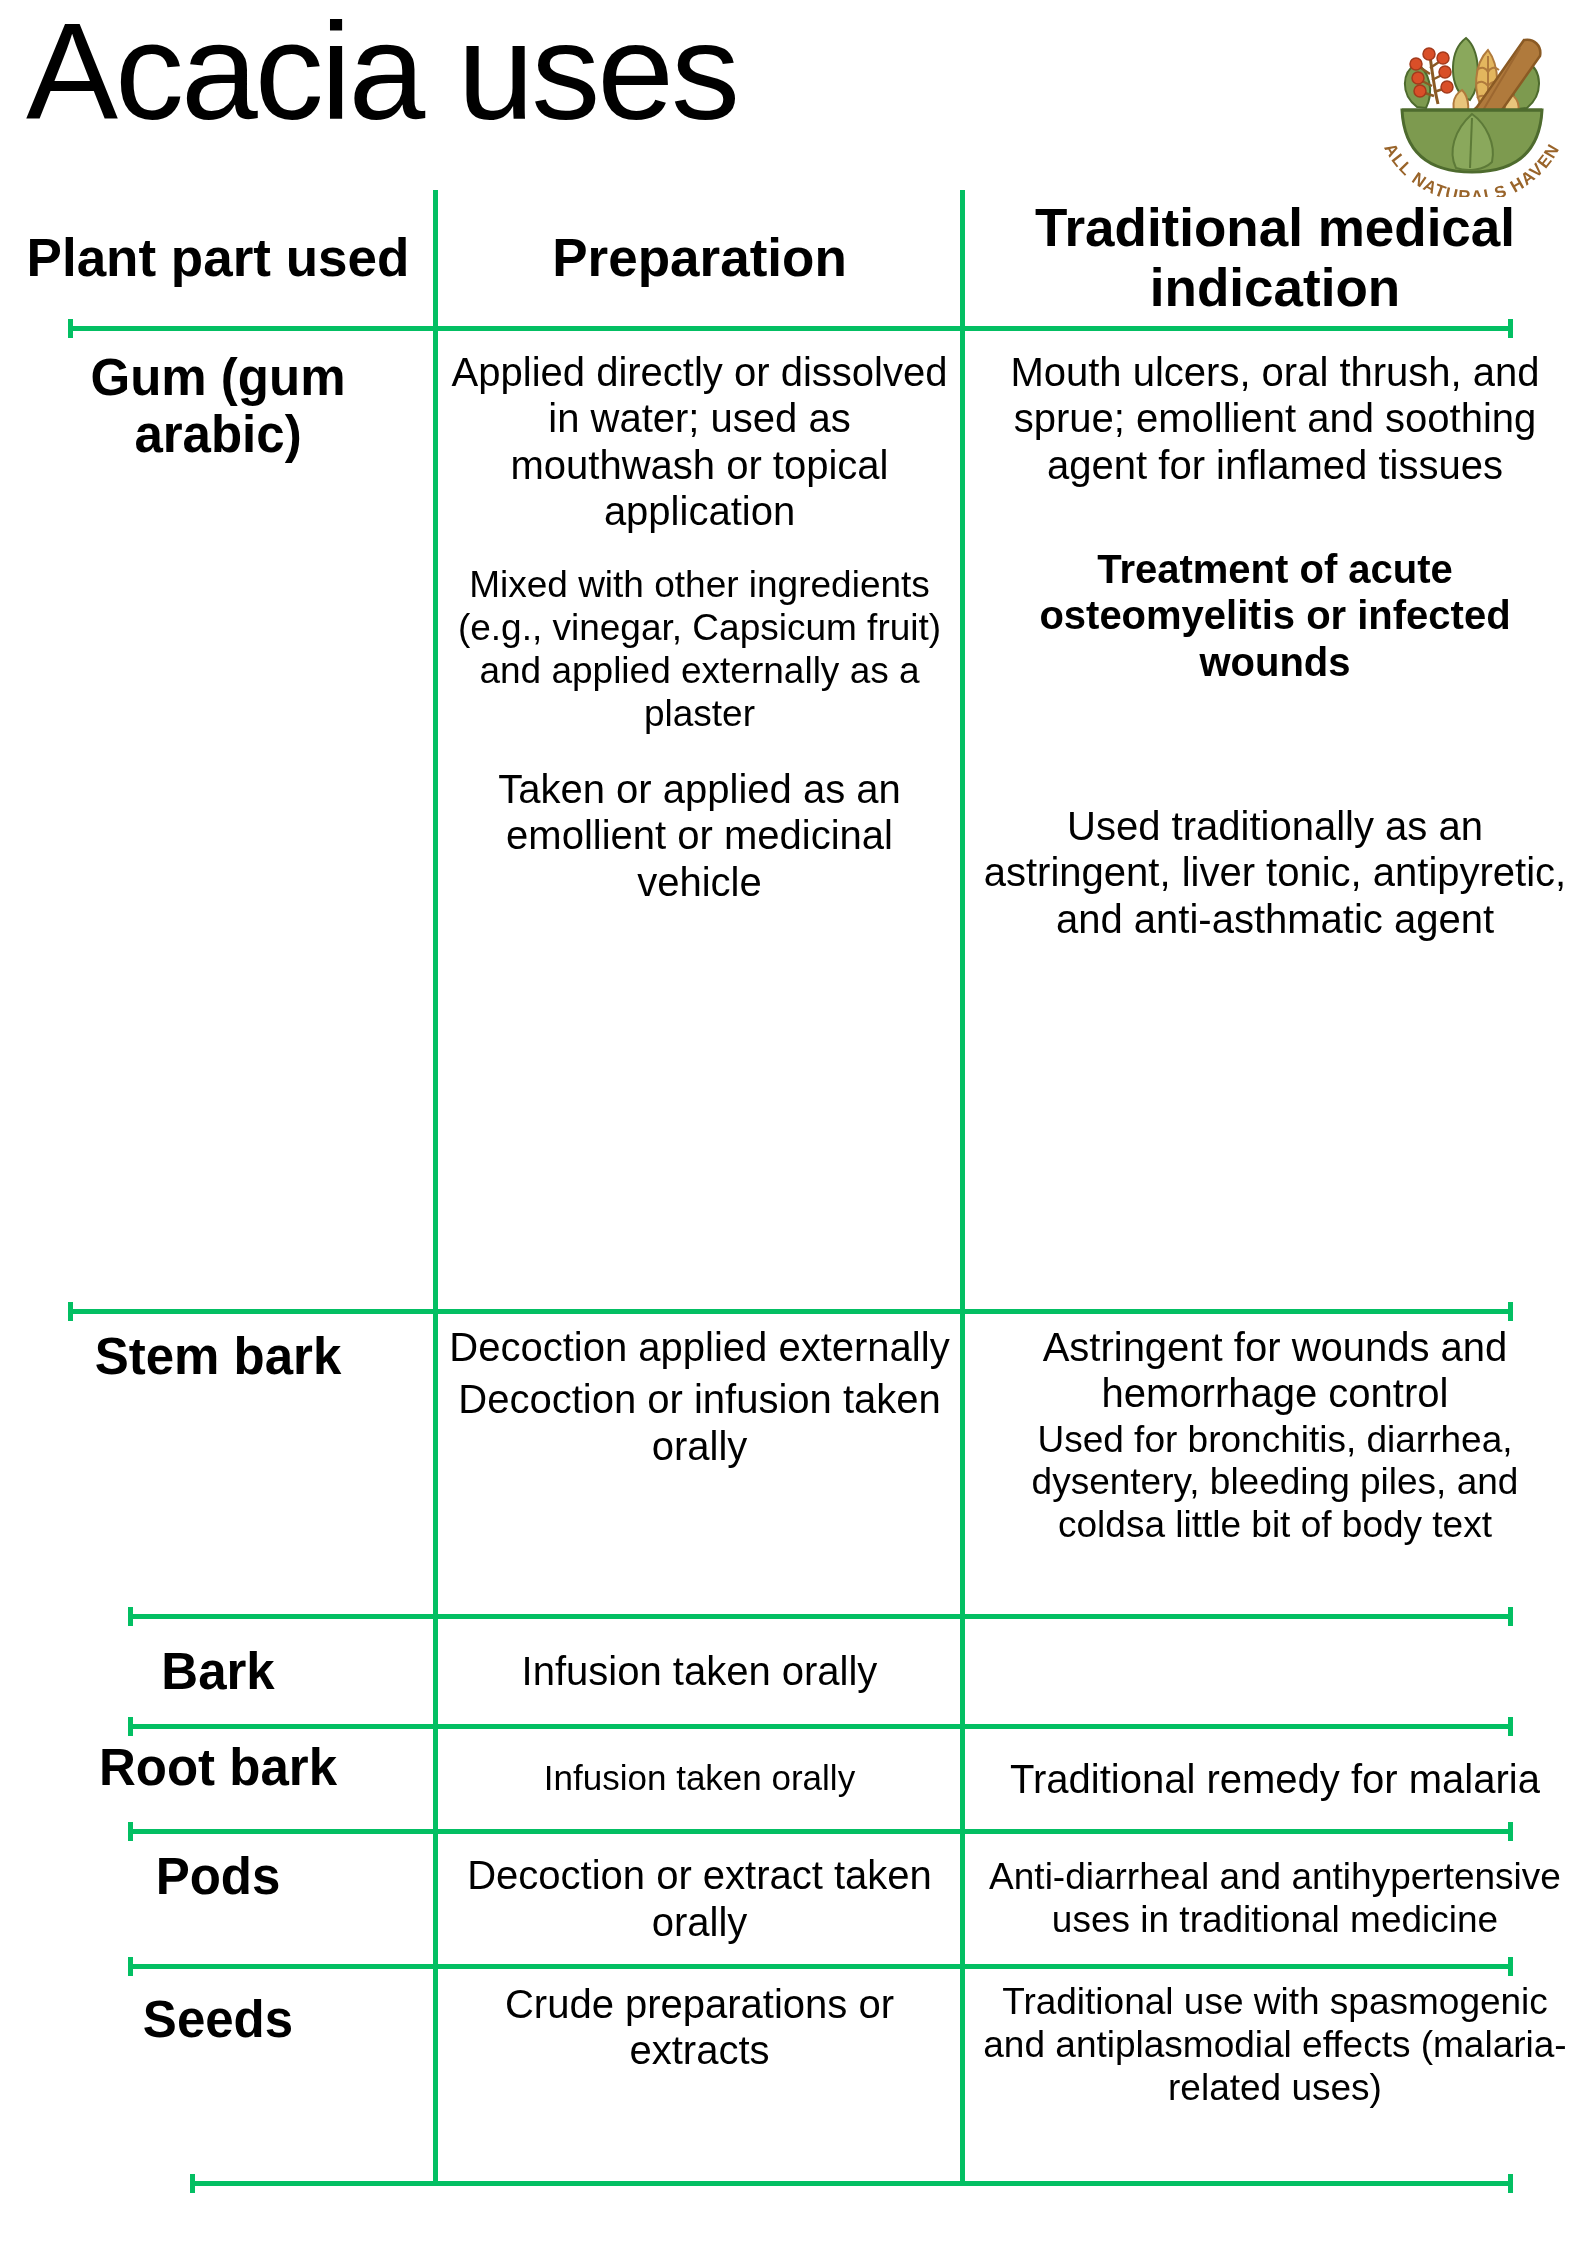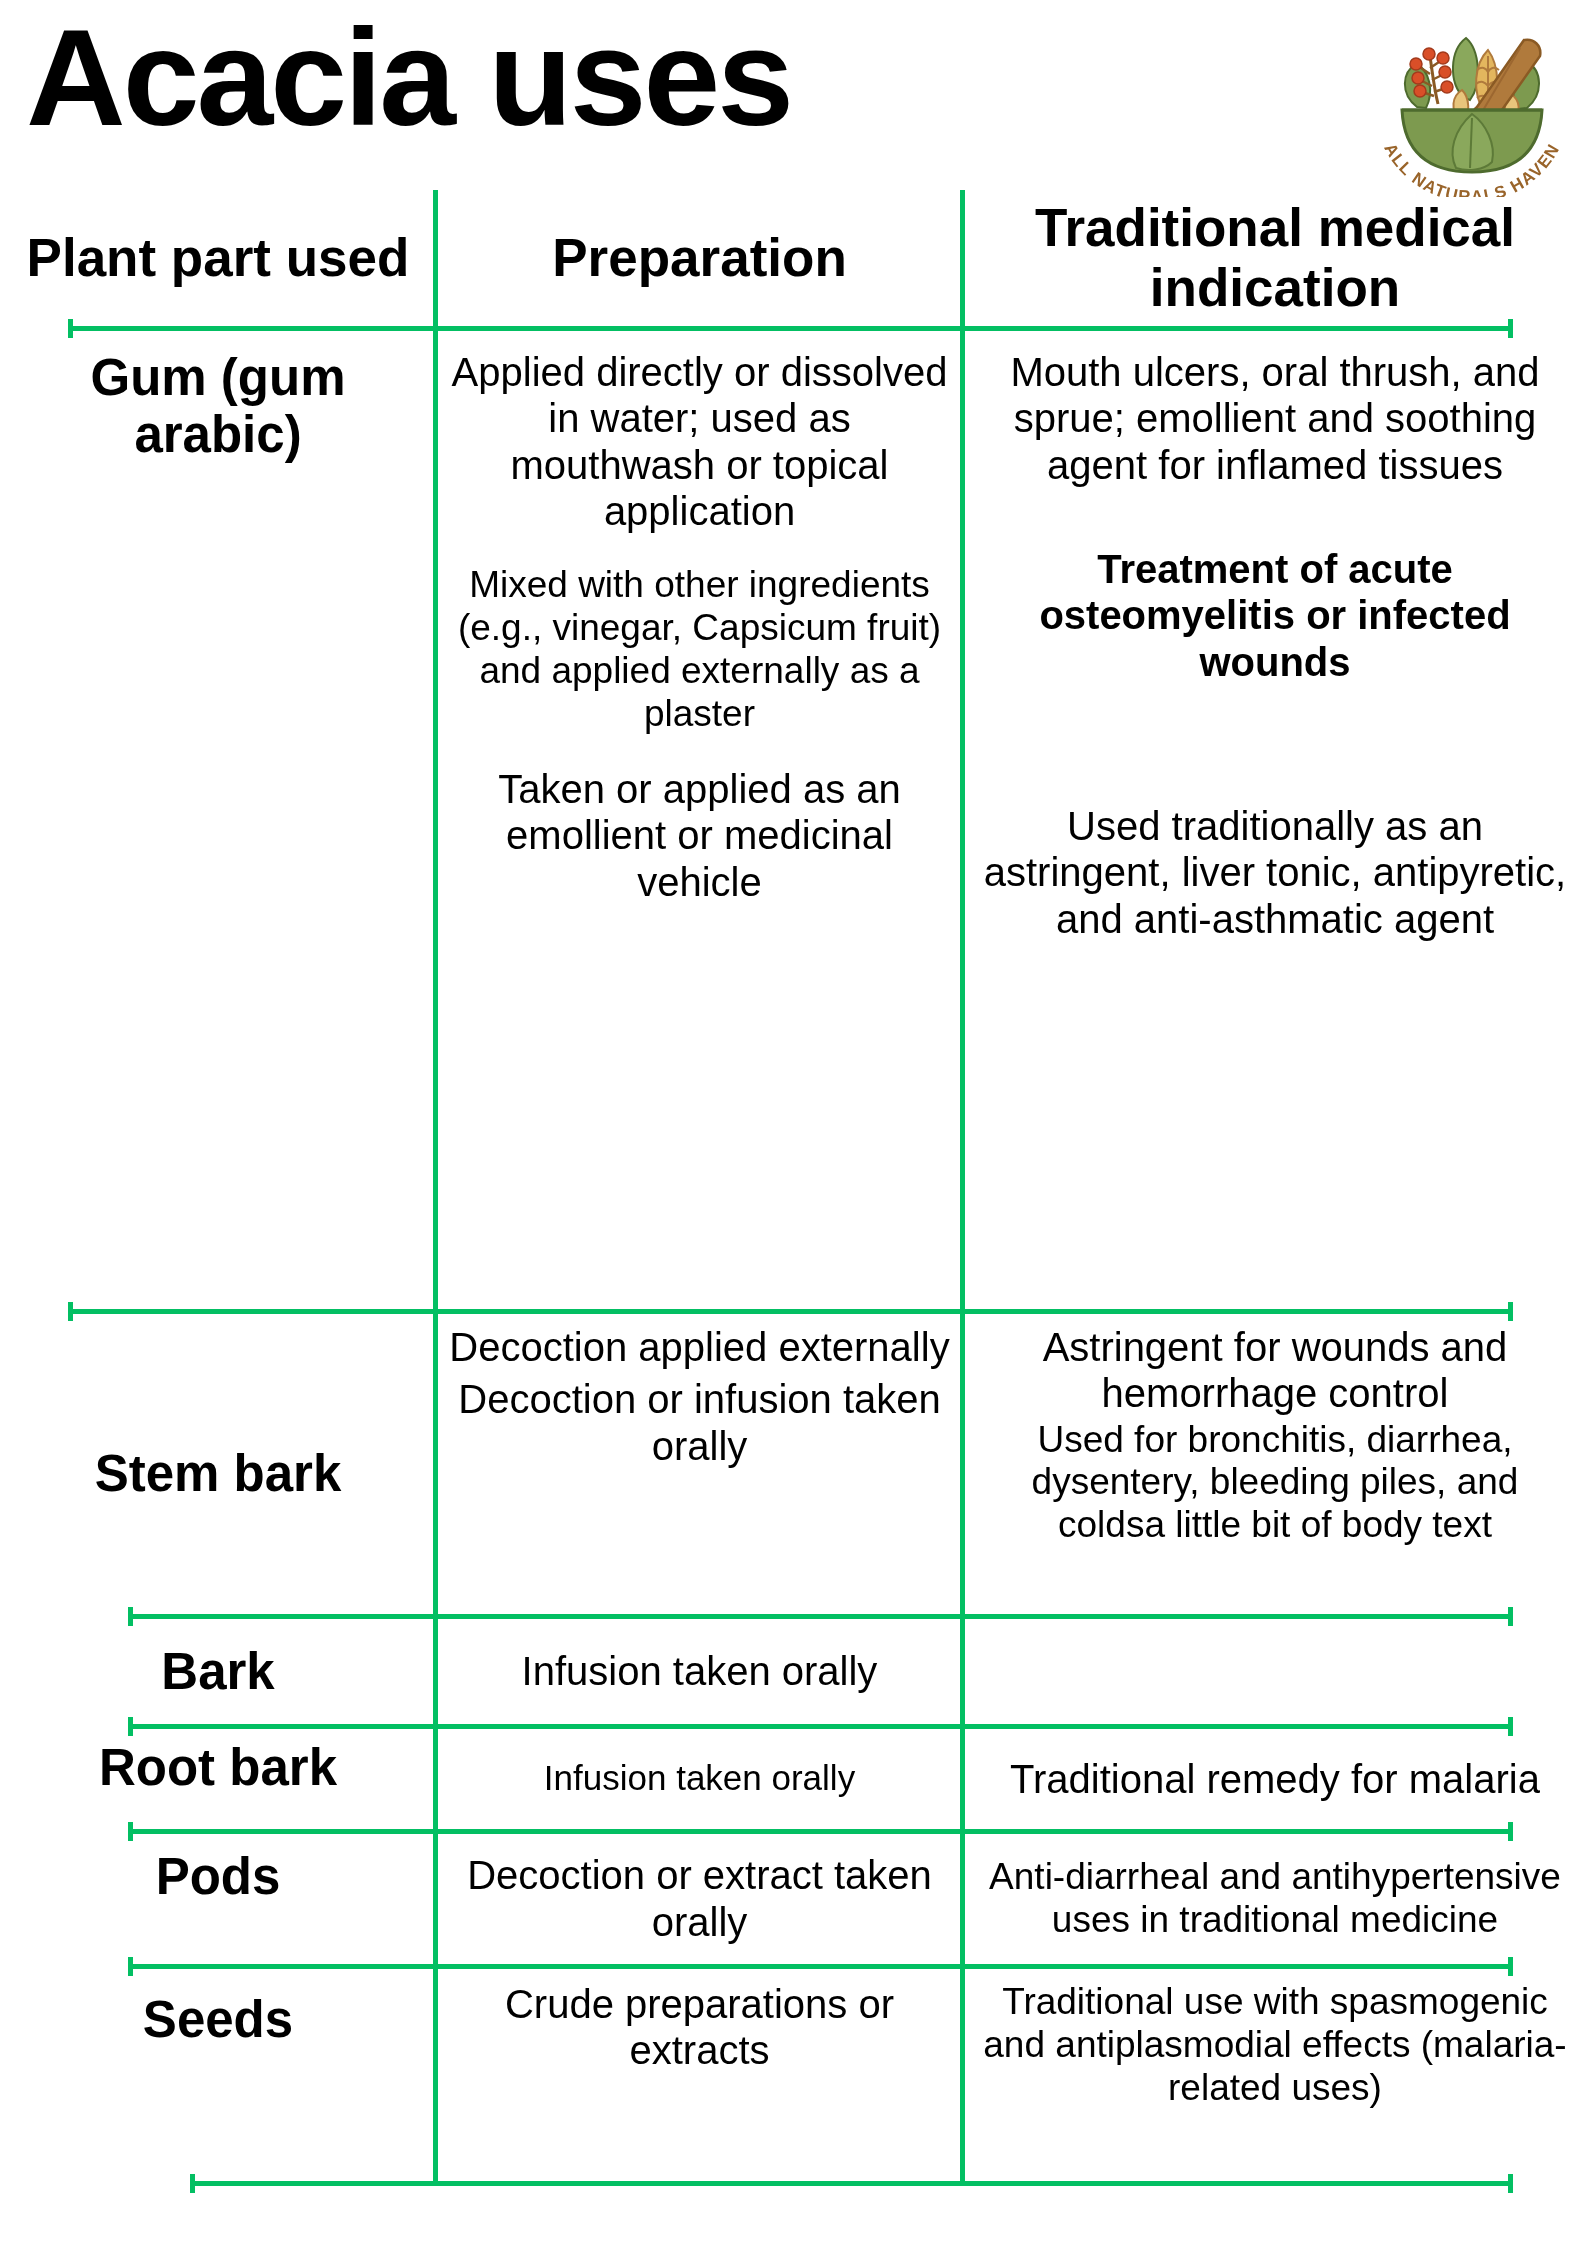--- a/index.html
+++ b/index.html
@@ -17,23 +17,23 @@
     position: relative;
     width: 1587px;
     height: 2245px;
     background: #ffffff;
   }
 
   
   #title {
     position: absolute;
     left: 26px;
-    top: 8px;
+    top: 2px;
     font-size: 138px;
-    font-weight: 700;
+    font-weight: 400;
     letter-spacing: -3px;
     line-height: 1.0;
     white-space: nowrap;
     text-align: center;
   }
 
   
   #logo {
     position: absolute;
     left: 1372px;
@@ -141,21 +141,21 @@
   .row-seeds  { min-height: 212px; }
 
   .row-gum .c1, .row-gum .c2, .row-gum .c3 { justify-content: flex-start; padding-top: 18px; }
   .row-gum .c1 { justify-content: flex-start; }
 
   .row-stem .c2, .row-stem .c3 { justify-content: flex-start; padding-top: 10px; }
   .row-seeds .c2, .row-seeds .c3 { justify-content: flex-start; padding-top: 12px; }
   .row-seeds .c1 { justify-content: flex-start; padding-top: 22px; }
   .row-pods .c1 { justify-content: flex-start; padding-top: 14px; }
   .row-root .c1 { justify-content: flex-start; padding-top: 10px; }
-  .row-stem .c1 { justify-content: center; padding-top: 28px; }
+  .row-stem .c1 { justify-content: flex-start; padding-top: 14px; }
 </style>
 </head>
 <body>
 
 <div id="page">
 
   <h1 id="title">Acacia uses</h1>
 
   <div id="logo">
     <svg viewBox="0 0 200 185" xmlns="http://www.w3.org/2000/svg">

